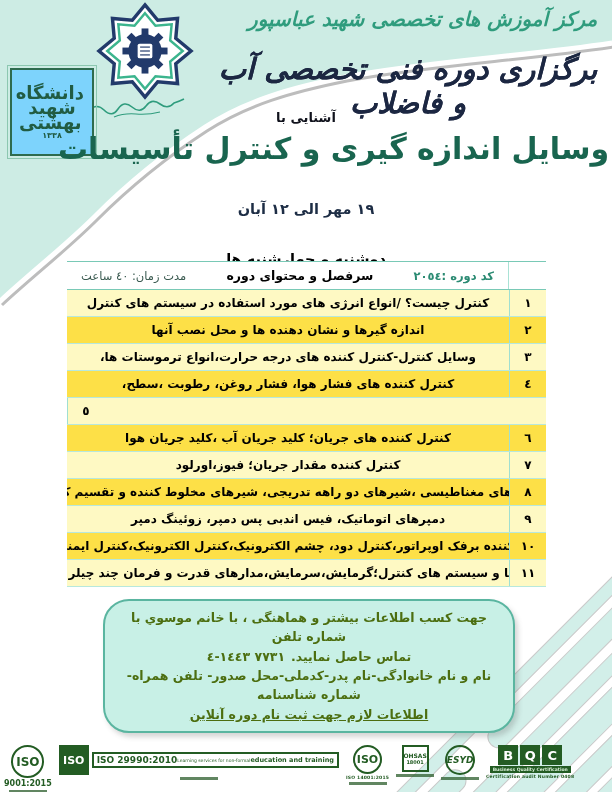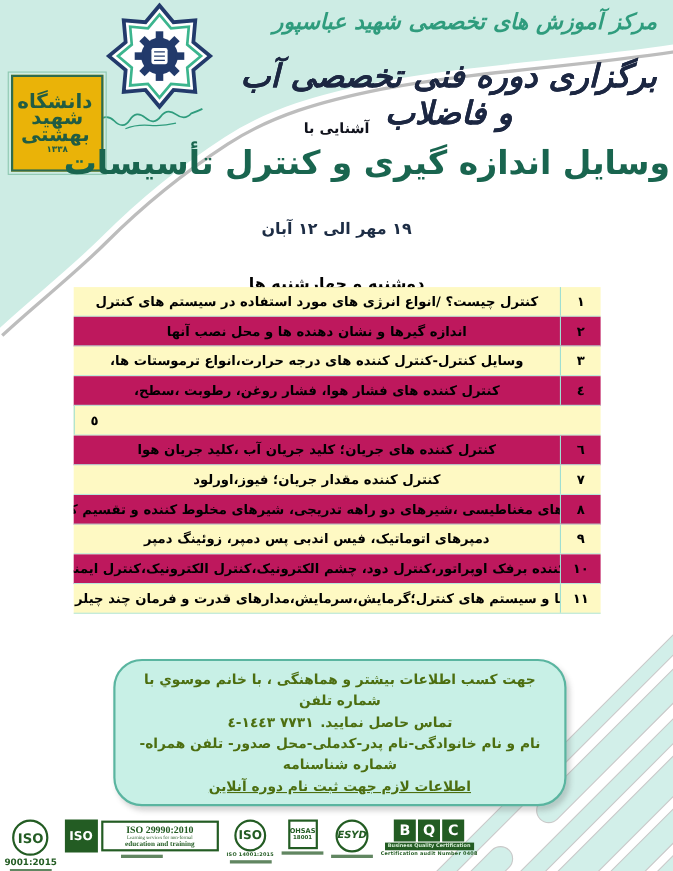--- a/index.html
+++ b/index.html
@@ -10,21 +10,21 @@
   #bg{position:absolute;inset:0;z-index:0;}
   .abs{position:absolute;z-index:2;}
 
   
   .org-callig{top:7px;right:14px;width:350px;text-align:left;font-size:20px;
     font-weight:bold;font-style:italic;color:#2f9c7d;}
   .banner-callig{top:52px;right:4px;width:400px;text-align:center;font-size:29px;
     font-weight:bold;font-style:italic;color:#1c2742;text-shadow:0 0 .6px #1c2742;}
   .star-logo{left:96px;top:2px;width:98px;height:98px;}
   .scribble{left:84px;top:98px;width:108px;height:24px;}
-  .uni-stamp{left:10px;top:68px;width:84px;height:88px;background:#eab308;
+  .uni-stamp{left:10px;top:68px;width:84px;height:88px;background:#7dd3fc;
     border:2.5px solid #2e6b4e;outline:1px solid #8cc7b0;outline-offset:2px;
     box-sizing:border-box;display:flex;flex-direction:column;justify-content:center;
     color:#215c43;font-weight:bold;line-height:0.95;text-align:center;}
   .uni-stamp .w1{font-size:18px;text-align:right;padding-right:8px;}
   .uni-stamp .w2{font-size:18px;text-align:center;margin-top:-2px;}
   .uni-stamp .w3{font-size:18px;text-align:left;padding-left:7px;margin-top:-2px;}
   .uni-stamp .yr{font-size:8px;margin-top:1px;}
 
   
   .lead-in{top:110px;left:0;right:0;text-align:center;font-size:13px;font-weight:bold;color:#10121c;}
@@ -35,21 +35,21 @@
 
   
   .syllabus{left:67px;top:261px;width:479px;box-sizing:border-box;}
   .thead{display:flex;height:29px;border-top:1.5px solid #79c9b6;border-bottom:1.5px solid #79c9b6;
     background:#fff;align-items:center;box-sizing:border-box;}
   .thead .labels{flex:1;display:flex;justify-content:space-between;align-items:center;padding:0 14px;}
   .dur{font-size:11.5px;color:#3a5a50;}
   .hd{font-size:12.5px;font-weight:bold;color:#000;}
   .code{font-size:11.5px;color:#2a8a72;font-weight:bold;}
   .numhead{width:37px;align-self:stretch;border-left:1px solid #a9e2d5;}
-  .trow{display:flex;height:27px;border-bottom:1px solid #b7e8dc;box-sizing:border-box;background:#be185d;}
+  .trow{display:flex;height:27px;border-bottom:1px solid #b7e8dc;box-sizing:border-box;background:#fde047;}
   .trow.alt{background:#fef9c3;}
   .tcell{flex:1;display:flex;align-items:center;justify-content:center;font-size:12px;
     font-weight:bold;color:#000;white-space:nowrap;overflow:hidden;padding:0 3px;}
   .ncell{width:37px;border-left:1px solid #9fdfd2;display:flex;align-items:center;
     justify-content:center;font-size:12px;font-weight:bold;color:#000;box-sizing:border-box;}
 
   
   .contact{left:103px;top:599px;width:412px;height:134px;background:#c8f0e6;
     border:2.5px solid #5ab5a0;border-radius:26px;box-shadow:3px 4px 5px rgba(90,90,90,.25);
     box-sizing:border-box;display:flex;flex-direction:column;align-items:center;
@@ -64,21 +64,21 @@
   .cert{display:flex;flex-direction:column;align-items:center;}
   .iso-circle{width:33px;height:33px;border:2.5px solid #235c23;border-radius:50%;
     display:flex;align-items:center;justify-content:center;font-size:12px;font-weight:bold;box-sizing:border-box;}
   .iso-circle.small{width:29px;height:29px;font-size:11px;}
   .cert .sub{font-size:8px;font-weight:bold;margin-top:1px;}
   .cert .tiny{font-size:4.5px;font-weight:bold;margin-top:1px;letter-spacing:.2px;}
   .fineline{width:38px;height:2.5px;background:#2c5e2c;opacity:.75;margin-top:2px;}
   .iso29990{flex-direction:row;align-items:center;gap:3px;}
   .iso-square{width:30px;height:30px;background:#235c23;color:#fff;display:flex;align-items:center;
     justify-content:center;font-size:11px;font-weight:bold;}
-  .iso29990-box{border:2px solid #235c23;padding:1px 20px;display:flex;flex-direction:column;align-items:center;font-family:Liberation Serif, serif;}
+  .iso29990-box{border:2px solid #235c23;padding:1px 3px;display:flex;flex-direction:row;align-items:center;}
   .iso29990-box .t{font-size:9px;font-weight:bold;}
   .iso29990-box .s1{font-size:4.5px;}
   .iso29990-box .s2{font-size:6.5px;font-weight:bold;}
   .ohsas-square{width:27px;height:27px;border:2px solid #235c23;display:flex;flex-direction:column;
     align-items:center;justify-content:center;box-sizing:border-box;}
   .ohsas-square .n{font-size:6px;font-weight:bold;}
   .ohsas-square .c{font-size:5px;font-weight:bold;}
   .esyd-circle{width:30px;height:30px;border:2px solid #235c23;border-radius:50%;display:flex;
     align-items:center;justify-content:center;font-size:9px;font-weight:bold;font-style:italic;box-sizing:border-box;}
   .bqc-row{display:flex;gap:2px;}
@@ -149,20 +149,28 @@
     <div class="w3">بهشتی</div>
     <div class="yr">١٣٣٨</div>
   </div>
 
   <div class="abs lead-in rtl">آشنایی با</div>
   <div class="abs course-title rtl">وسایل اندازه گیری و کنترل تأسیسات</div>
   <div class="abs date-range rtl">١٩ مهر الی ١٢ آبان</div>
   <div class="abs weekdays rtl">دوشنبه و چهارشنبه ها</div>
 
   <div class="abs syllabus">
+    <div class="thead">
+      <div class="labels">
+        <span class="dur rtl">مدت زمان: ٤٠ ساعت</span>
+        <span class="hd rtl">سرفصل و محتوای دوره</span>
+        <span class="code rtl">کد دوره :٢٠٥٤</span>
+      </div>
+      <div class="numhead"></div>
+    </div>
 
     <div class="trow alt">
       <div class="tcell rtl">کنترل چیست؟ /انواع انرژی های مورد استفاده در سیستم های کنترل</div>
       <div class="ncell">١</div>
     </div>
     <div class="trow">
       <div class="tcell rtl">اندازه گیرها و نشان دهنده ها و محل نصب آنها</div>
       <div class="ncell">٢</div>
     </div>
     <div class="trow alt">

